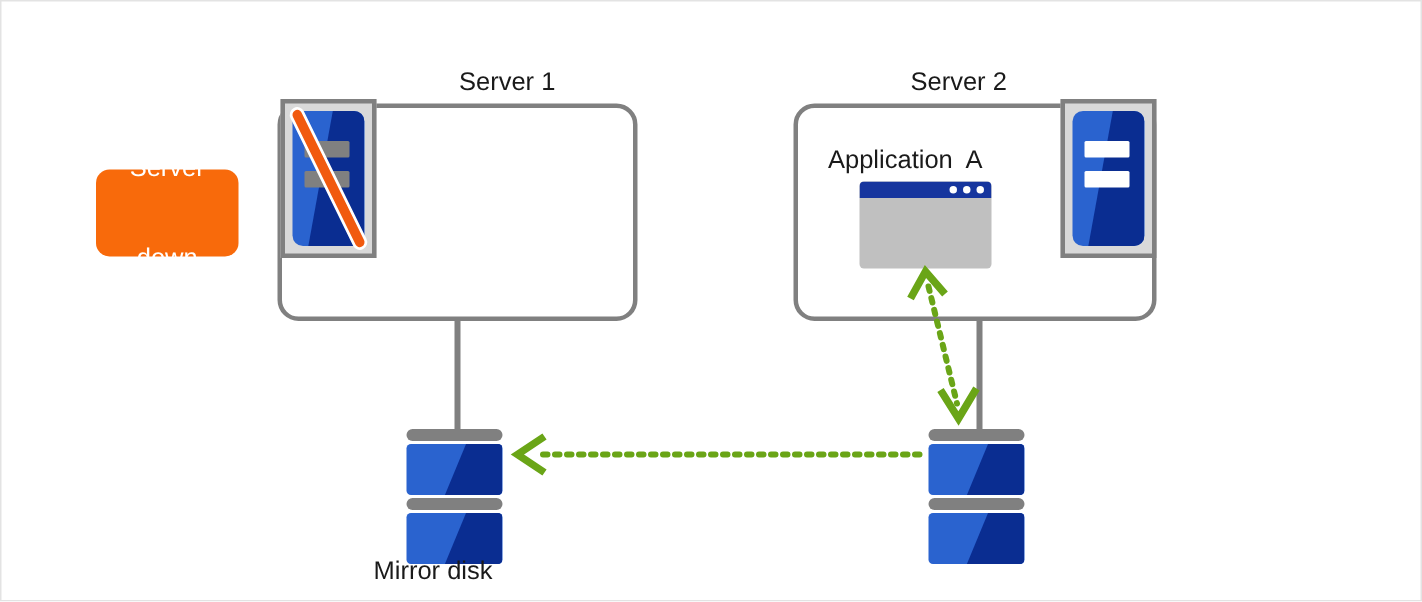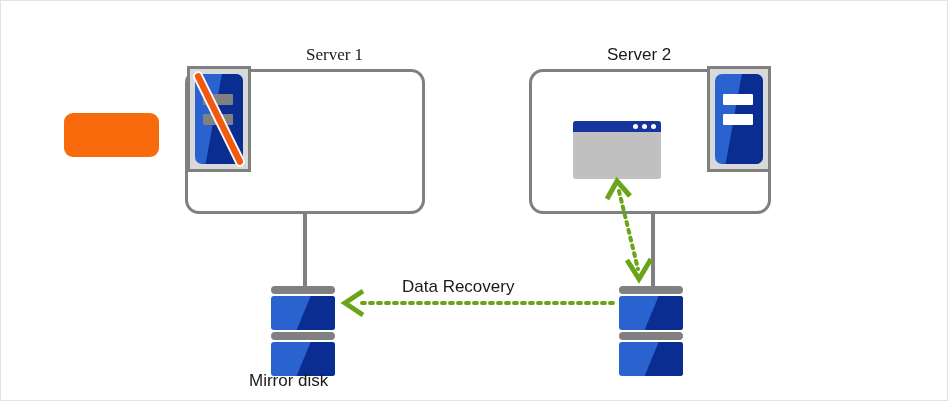--- a/index.html
+++ b/index.html
@@ -152,43 +152,44 @@
     left: 0; top: 0;
     width: 948px; height: 401px;
     pointer-events: none;
   }
 </style>
 </head>
 <body>
 
 <div id="canvas">
 
-  <div class="lbl" style="left:305px; top:45px;font-family:Liberation Serif, serif;">Server 1</div>
+  <div class="lbl" style="left:305px; top:45px;">Server 1</div>
   <div class="lbl" style="left:577px; top:45px;margin-left:29px;">Server 2</div>
 
   <div class="server-box" style="left:184px; top:68px; width:240px; height:145px;"></div>
 
   <div class="machine" style="left:186px; top:65px; width:64px; height:106px;">
     <div class="machine-inner">
       <div class="bar gray b1"></div>
       <div class="bar gray b2"></div>
     </div>
     <svg class="slash" viewBox="0 0 64 106" preserveAspectRatio="none">
       <line x1="9" y1="8" x2="55" y2="98" stroke="#ffffff" stroke-width="11" stroke-linecap="round"></line>
       <line x1="9" y1="8" x2="55" y2="98" stroke="#f15a0f" stroke-width="7" stroke-linecap="round"></line>
     </svg>
   </div>
 
-  <div class="badge" style="left:63px; top:112px; width:95px; height:44px;gap:40px;">
+  <div class="badge" style="left:63px; top:112px; width:95px; height:58px;gap:40px;">
     <span>Server</span>
     <span>down</span>
   </div>
 
   <div class="server-box" style="left:528px; top:68px; width:242px; height:145px;"></div>
 
+  <div class="lbl" style="left:551px; top:97px;">Application  A</div>
 
   <div class="appwin" style="left:572px; top:120px; width:88px; height:58px;">
     <div class="appwin-title">
       <span class="dot"></span>
       <span class="dot"></span>
       <span class="dot"></span>
     </div>
   </div>
 
   <div class="machine" style="left:706px; top:65px; width:64px; height:106px;">
@@ -209,21 +210,20 @@
   </div>
   <div class="lbl" style="left:248px; top:371px;">Mirror disk</div>
 
   <div class="disk" style="left:618px; top:285px; width:64px;">
     <div class="disk-plate"></div>
     <div class="disk-body"></div>
     <div class="disk-plate"></div>
     <div class="disk-body"></div>
   </div>
 
-  <div class="lbl" style="left:401px; top:277px;">Data Recovery</div>
 
   <svg class="overlay">
 
     <g>
       <line x1="612" y1="302" x2="357" y2="302" stroke="#6aa517" stroke-width="4" stroke-dasharray="3 5" stroke-linecap="round"></line>
       <polyline points="362,290 344,302 362,314" fill="none" stroke="#6aa517" stroke-width="5" stroke-linejoin="miter" stroke-linecap="butt"></polyline>
     </g>
 
     <g>
       <line x1="618" y1="190" x2="637" y2="268" stroke="#6aa517" stroke-width="4" stroke-dasharray="3 5" stroke-linecap="round"></line>

